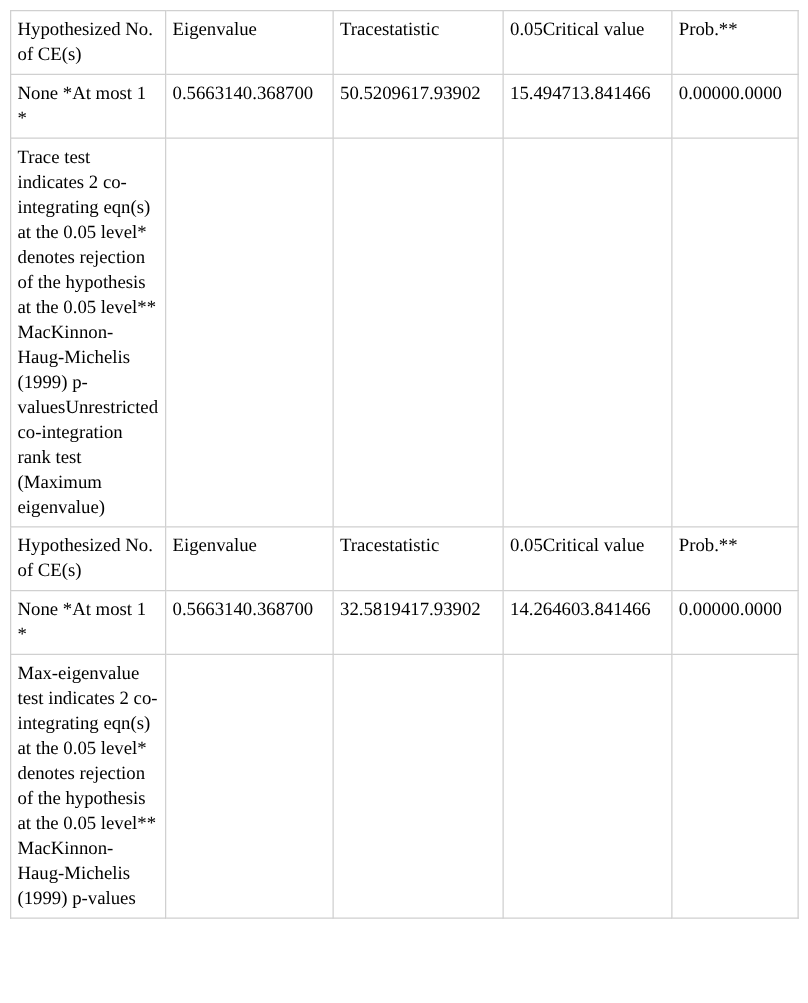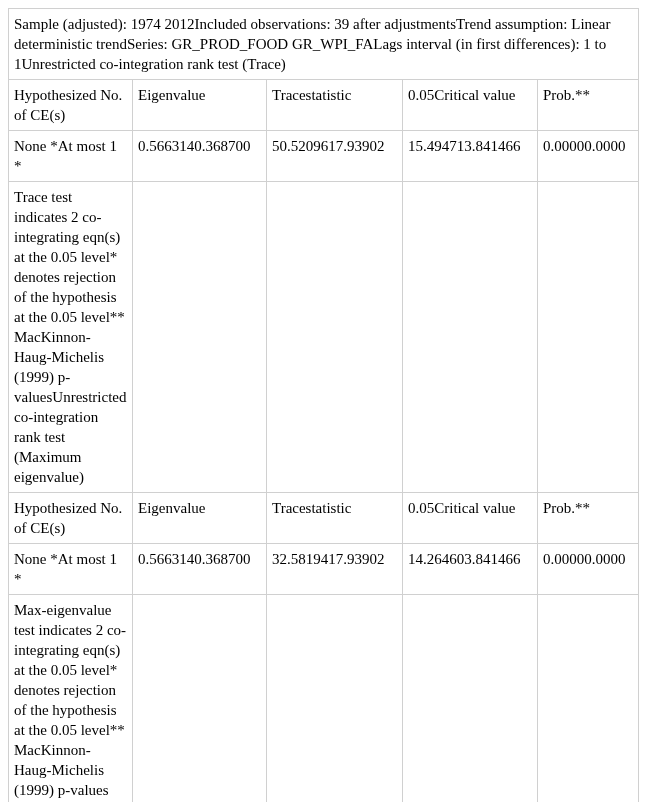--- a/index.html
+++ b/index.html
@@ -39,23 +39,20 @@
 <div class="page">
   <table class="coint">
     <colgroup>
       <col style="width:124px">
       <col style="width:134px">
       <col style="width:136px">
       <col style="width:135px">
       <col style="width:101px">
     </colgroup>
     <tbody>
-      <tr>
-        <td colspan="5">Sample (adjusted): 1974 2012Included observations: 39 after adjustmentsTrend assumption: Linear deterministic trendSeries: GR_PROD_FOOD GR_WPI_FALags interval (in first differences): 1 to 1Unrestricted co-integration rank test (Trace)</td>
-      </tr>
 
       <tr>
         <td>Hypothesized No. of CE(s)</td>
         <td>Eigenvalue</td>
         <td>Tracestatistic</td>
         <td>0.05Critical value</td>
         <td>Prob.**</td>
       </tr>
 
       <tr>

